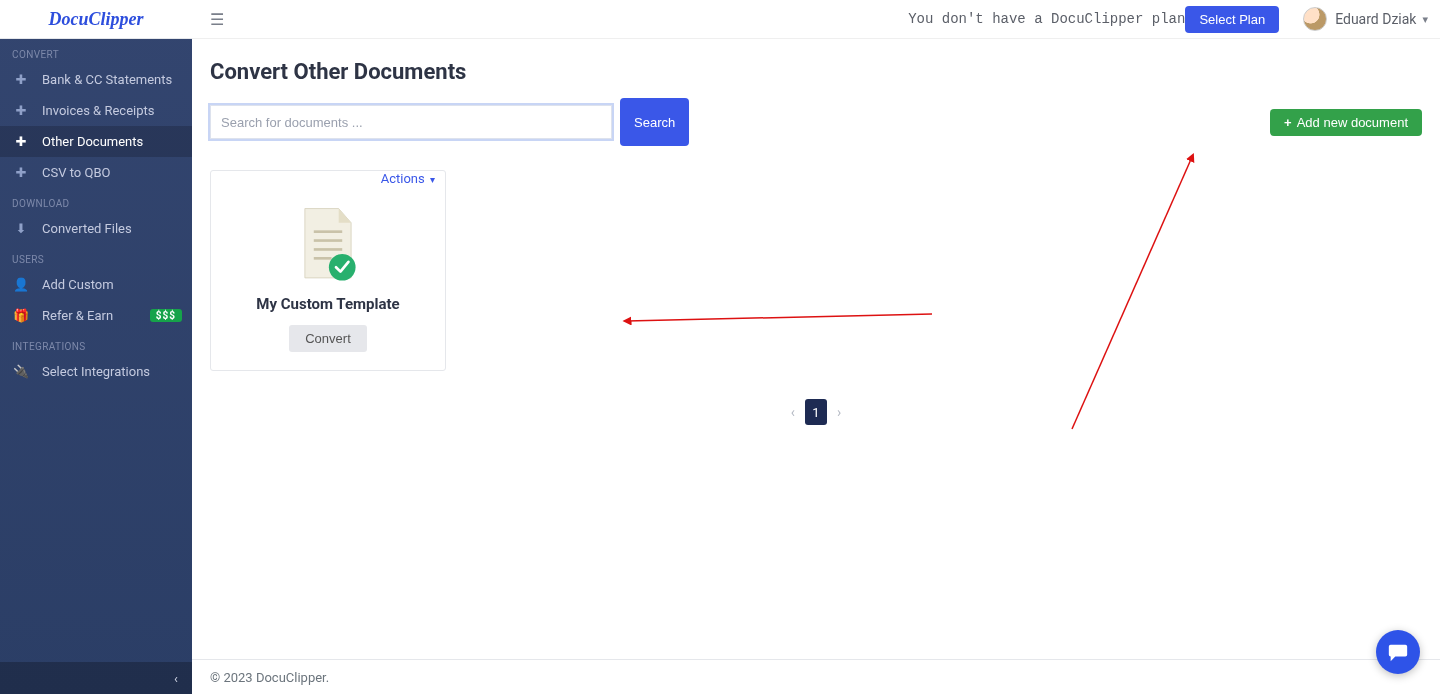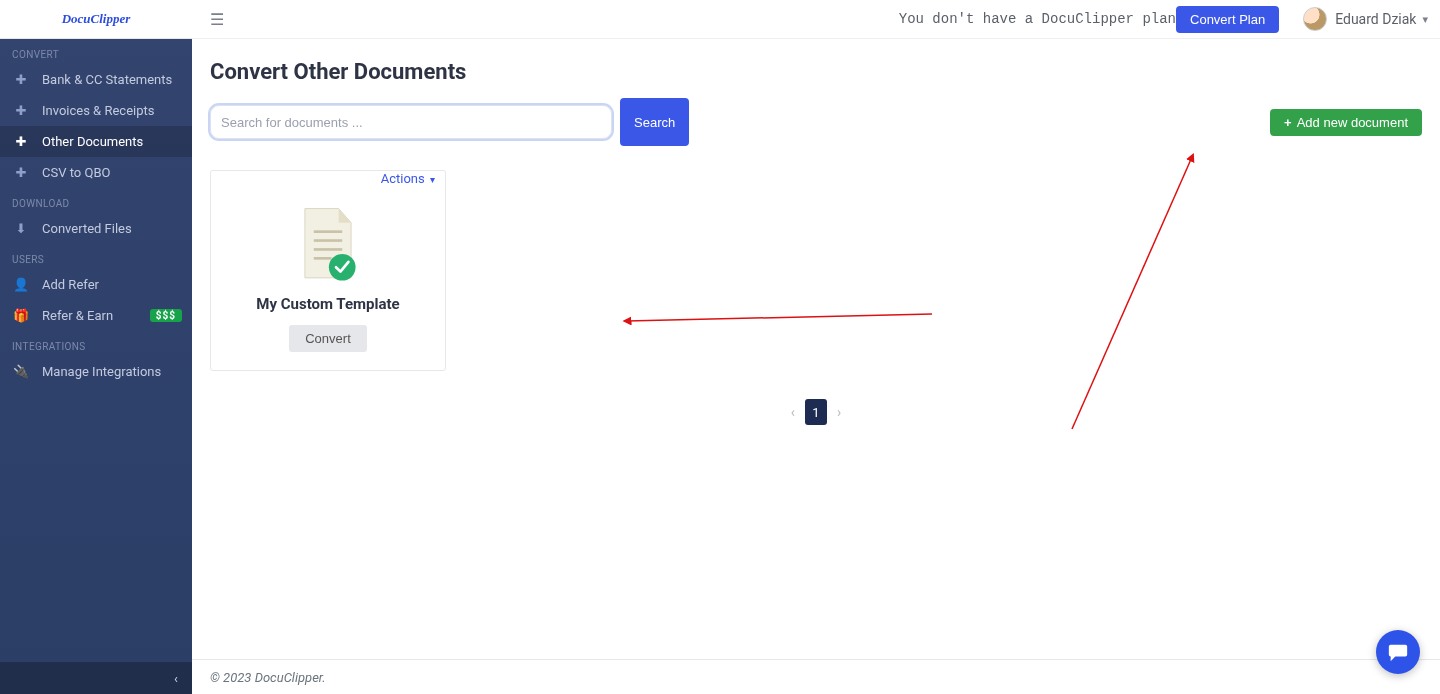--- a/index.html
+++ b/index.html
@@ -39,21 +39,21 @@
   }
   .sidebar .logo{
     height:38px;
     display:flex; align-items:center; justify-content:center;
     background:#fff;
     border-bottom:1px solid var(--border);
   }
   .sidebar .logo span{
     font-style:italic; font-weight:700;
     color:#2d4edd;
-    font-size:13px;
+    font-size:18px;
     font-family: "Segoe Script","Brush Script MT",cursive;
   }
   .sidebar .section-title{
     padding:10px 12px 4px;
     font-size:10px;
     letter-spacing:0.4px;
     color:#7d89aa;
     text-transform:uppercase;
   }
   .sidebar ul{list-style:none; margin:0; padding:0;}
@@ -120,21 +120,21 @@
     padding:10px 18px 0;
     flex:1;
     position:relative;
   }
   .page-title{font-size:22px; font-weight:700; color:#2e3445; margin:10px 0 14px;}
   .toolbar-row{display:flex; align-items:center;}
   .search{
     height:32px; width:380px;
     border:1px solid #dde2ed;
     outline:2px solid #c8d5f5;
-    border-radius:9px;
+    border-radius:0;
     padding:0 10px;
     font-size:13px;
     color:#555;
   }
   .search::placeholder{color:#9aa0ae;}
   .toolbar-row .btn-primary{margin-left:8px; height:48px;}
   .toolbar-row .right{margin-left:auto;}
 
   .card{
     width:210px; border:1px solid #e5e7eb; border-radius:3px;
@@ -156,21 +156,21 @@
     display:flex; align-items:center; justify-content:center;
     margin-top:28px;
     gap:10px;
   }
   .pagination .page-num{background:#1e2b53; color:#fff; width:22px; height:26px; display:flex; align-items:center; justify-content:center; border-radius:3px; font-size:13px; cursor:pointer;}
   .pagination .arrow{color:#b5bac4; font-size:14px; cursor:pointer;}
 
   .footer{
     height:34px; border-top:1px solid #e5e7eb;
     display:flex; align-items:center;
-    padding:0 18px; font-size:13px; color:#6c757d;font-style:italic;
+    padding:0 18px; font-size:13px; color:#6c757d;
   }
 
   .fab{
     position:absolute; right:20px; bottom:20px;
     width:44px; height:44px; border-radius:50%;
     background:#2e53e8; color:#fff; display:flex; align-items:center; justify-content:center;
     box-shadow:0 2px 8px rgba(0,0,0,0.25);
     cursor:pointer;
   }
 
@@ -209,50 +209,50 @@
     <li>
       <span class="icon">⬇</span>
       <span>Converted Files</span>
     </li>
   </ul>
 
   <div class="section-title">USERS</div>
   <ul>
     <li>
       <span class="icon">👤</span>
-      <span>Add Refer</span>
+      <span>Add Custom</span>
     </li>
     <li>
       <span class="icon">🎁</span>
       <span>Refer &amp; Earn</span>
       <span class="badge">$$$</span>
     </li>
   </ul>
 
   <div class="section-title">INTEGRATIONS</div>
   <ul>
     <li>
       <span class="icon">🔌</span>
-      <span>Manage Integrations</span>
+      <span>Select Integrations</span>
     </li>
   </ul>
 
   <div class="spacer"></div>
   <div class="collapse">
     <span>‹</span>
   </div>
 </nav>
 
 <div class="main">
 
   <div class="topbar">
     <span class="burger">☰</span>
     <div class="spacer"></div>
     <span class="plan-text">You don't have a DocuClipper plan</span>
-    <button class="btn btn-primary">Convert Plan</button>
+    <button class="btn btn-primary">Select Plan</button>
     <div class="user">
       <span class="avatar"></span>
       <span>Eduard Dziak</span>
       <span style="margin-left:6px; font-size:11px; color:#7a7f8a">▾</span>
     </div>
   </div>
 
 
   <div class="page">
 

